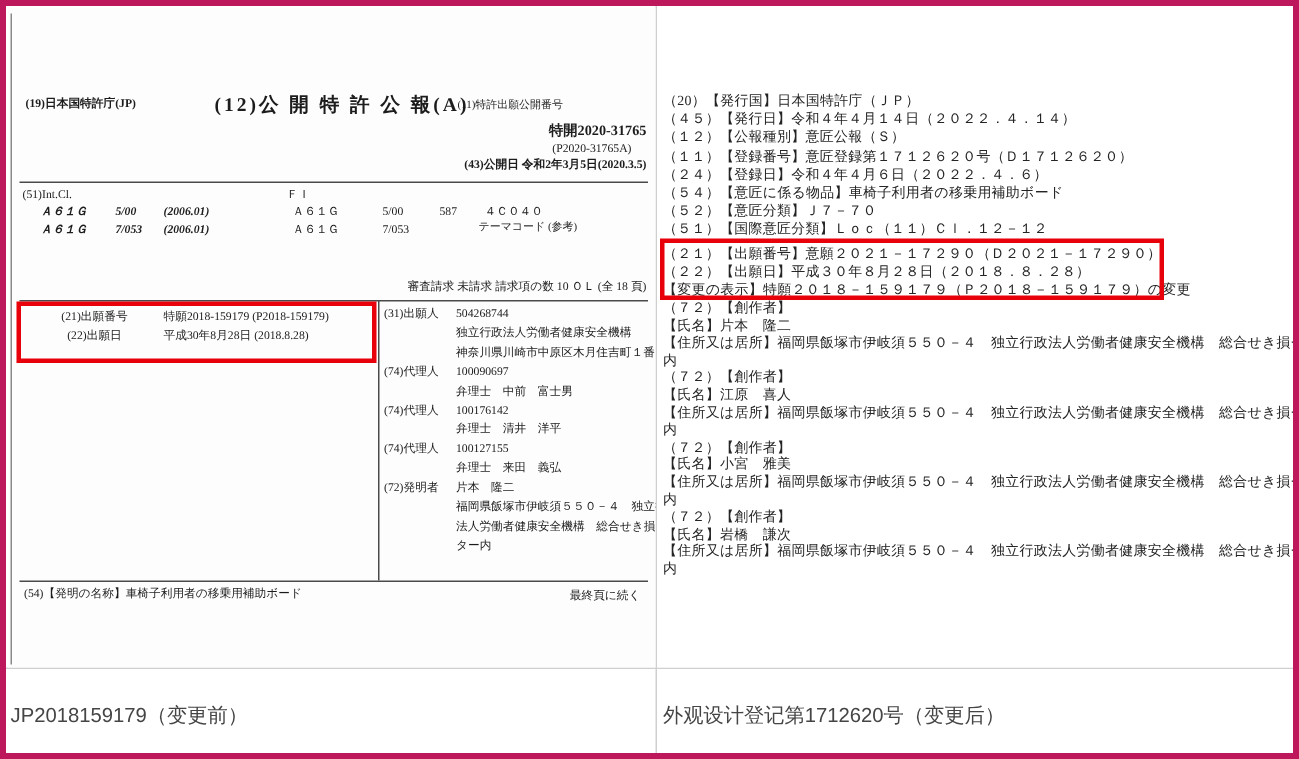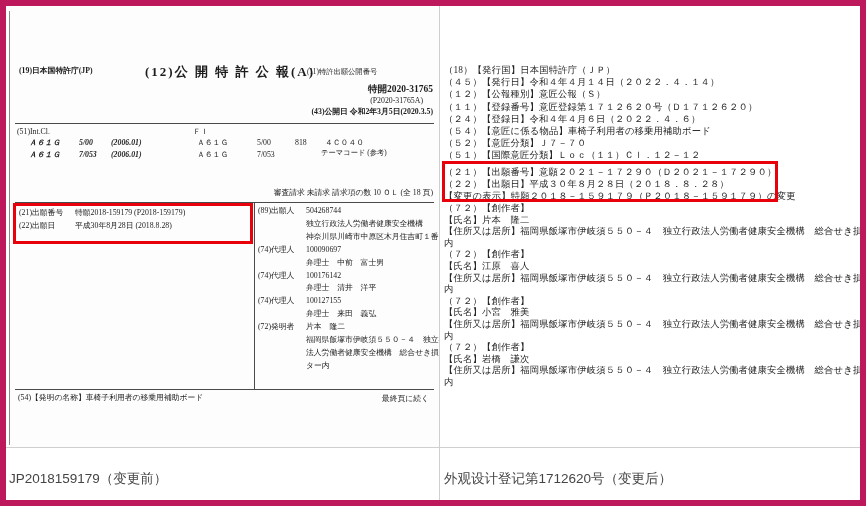--- a/index.html
+++ b/index.html
@@ -1,38 +1,38 @@
 <!DOCTYPE html>
 <html><head>
 <meta charset="utf-8">
 <style>
   html,body{margin:0;padding:0;background:#fff;}
   #root{
     position:relative;width:866px;height:506px;background:#ffffff;
-    border:6px solid #be185d;box-sizing:border-box;overflow:hidden;
+    border:4px solid #be185d;box-sizing:border-box;overflow:hidden;
     font-family:"Liberation Serif","DejaVu Serif",serif;color:#1c1c1c;
   }
   .vdiv{position:absolute;left:433px;top:0;width:1px;height:506px;background:#cfcfcf;}
   .hdiv{position:absolute;left:0;top:441px;width:866px;height:1px;background:#cfcfcf;}
 
   
   .pl{position:absolute;left:1px;top:1px;width:432px;height:440px;background:#fdfdfd;overflow:hidden;}
   .pl *{white-space:nowrap;}
   .scanline{position:absolute;left:2px;top:4px;width:1px;height:434px;background:#8a8a8a;}
   .ab{position:absolute;}
   .t8{font-size:7.8px;line-height:10px;}
   .t75{font-size:7.3px;line-height:9px;}
   .b{font-weight:bold;}
   .it{font-style:italic;}
   .f12big{font-size:13px;font-weight:bold;letter-spacing:2px;}
   .pubnum{font-size:9.5px;font-weight:bold;margin-left:24px;}
   .hr{position:absolute;height:1px;background:#4a4a4a;}
   .tvdiv{position:absolute;width:1px;background:#4a4a4a;}
   .lrow{position:absolute;left:12px;font-size:7.8px;}
-  .lrow .lbl{display:inline-block;width:56px;}
+  .lrow .lbl{display:inline-block;width:92px;text-align:center;}
   .parties{position:absolute;left:251px;top:198px;font-size:7.8px;line-height:12.9px;}
   .parties .rlbl{display:inline-block;width:48px;}
   .redbox{position:absolute;border:3px solid #e8000b;box-sizing:border-box;background:transparent;}
 
   
   .pr{position:absolute;left:434px;top:1px;width:431px;height:440px;background:#ffffff;overflow:hidden;
       font-size:9.3px;color:#242424;letter-spacing:0.2px;}
   .pr div{white-space:nowrap;}
   .rd-header{position:absolute;left:4px;top:57px;line-height:12.2px;}
   .rd-app{position:absolute;left:4px;top:159px;line-height:12px;}
@@ -65,21 +65,21 @@
 
     <div class="ab t8" style="left:10px;top:120px;">(51)Int.Cl.</div>
     <div class="ab t8" style="left:186px;top:120px;">ＦＩ</div>
     <div class="ab t75" style="left:314px;top:121px;margin-top:20px;">テーマコード (参考)</div>
 
     <div class="ab t8 b it" style="left:22px;top:131px;">Ａ６１Ｇ</div>
     <div class="ab t8 b it" style="left:72px;top:131px;">5/00</div>
     <div class="ab t8 b it" style="left:104px;top:131px;">(2006.01)</div>
     <div class="ab t8" style="left:190px;top:131px;">Ａ６１Ｇ</div>
     <div class="ab t8" style="left:250px;top:131px;">5/00</div>
-    <div class="ab t8" style="left:288px;top:131px;">818</div>
+    <div class="ab t8" style="left:288px;top:131px;">587</div>
     <div class="ab t8" style="left:318px;top:131px;">４Ｃ０４０</div>
 
     <div class="ab t8 b it" style="left:22px;top:143px;">Ａ６１Ｇ</div>
     <div class="ab t8 b it" style="left:72px;top:143px;">7/053</div>
     <div class="ab t8 b it" style="left:104px;top:143px;">(2006.01)</div>
     <div class="ab t8" style="left:190px;top:143px;">Ａ６１Ｇ</div>
     <div class="ab t8" style="left:250px;top:143px;">7/053</div>
 
     <div class="ab t8" style="right:6px;top:181px;">審査請求 未請求  請求項の数 10  ＯＬ  (全 18 頁)</div>
 
@@ -88,21 +88,21 @@
     <div class="hr" style="left:8px;right:5px;top:382px;"></div>
 
     <div class="lrow" style="top:200px;">
       <span class="lbl">(21)出願番号</span><span>特願2018-159179 (P2018-159179)</span>
     </div>
     <div class="lrow" style="top:213px;">
       <span class="lbl">(22)出願日</span><span>平成30年8月28日 (2018.8.28)</span>
     </div>
 
     <div class="parties">
-      <div><span class="rlbl">(89)出願人</span><span>504268744</span></div>
+      <div><span class="rlbl">(31)出願人</span><span>504268744</span></div>
       <div><span class="rlbl"></span><span>独立行政法人労働者健康安全機構</span></div>
       <div><span class="rlbl"></span><span>神奈川県川崎市中原区木月住吉町１番１号</span></div>
       <div><span class="rlbl">(74)代理人</span><span>100090697</span></div>
       <div><span class="rlbl"></span><span>弁理士　中前　富士男</span></div>
       <div><span class="rlbl">(74)代理人</span><span>100176142</span></div>
       <div><span class="rlbl"></span><span>弁理士　清井　洋平</span></div>
       <div><span class="rlbl">(74)代理人</span><span>100127155</span></div>
       <div><span class="rlbl"></span><span>弁理士　来田　義弘</span></div>
       <div><span class="rlbl">(72)発明者</span><span>片本　隆二</span></div>
       <div><span class="rlbl"></span><span>福岡県飯塚市伊岐須５５０－４　独立行政</span></div>
@@ -111,21 +111,21 @@
     </div>
 
     <div class="ab t8" style="right:10px;top:367px;margin-top:20px;">最終頁に続く</div>
     <div class="ab t8" style="left:11px;top:386px;">(54)【発明の名称】車椅子利用者の移乗用補助ボード</div>
 
     <div class="redbox" style="left:6px;top:196px;width:240px;height:41px;"></div>
   </div>
 
   <div class="pr">
     <div class="rd-header">
-      <div>（18）【発行国】日本国特許庁（ＪＰ）</div>
+      <div>（20）【発行国】日本国特許庁（ＪＰ）</div>
       <div>（４５）【発行日】令和４年４月１４日（２０２２．４．１４）</div>
       <div>（１２）【公報種別】意匠公報（Ｓ）</div>
       <div>（１１）【登録番号】意匠登録第１７１２６２０号（Ｄ１７１２６２０）</div>
       <div>（２４）【登録日】令和４年４月６日（２０２２．４．６）</div>
       <div>（５４）【意匠に係る物品】車椅子利用者の移乗用補助ボード</div>
       <div>（５２）【意匠分類】Ｊ７－７０</div>
       <div>（５１）【国際意匠分類】Ｌｏｃ（１１）Ｃｌ．１２－１２</div>
     </div>
     <div class="rd-app">
       <div>（２１）【出願番号】意願２０２１－１７２９０（Ｄ２０２１－１７２９０）</div>

